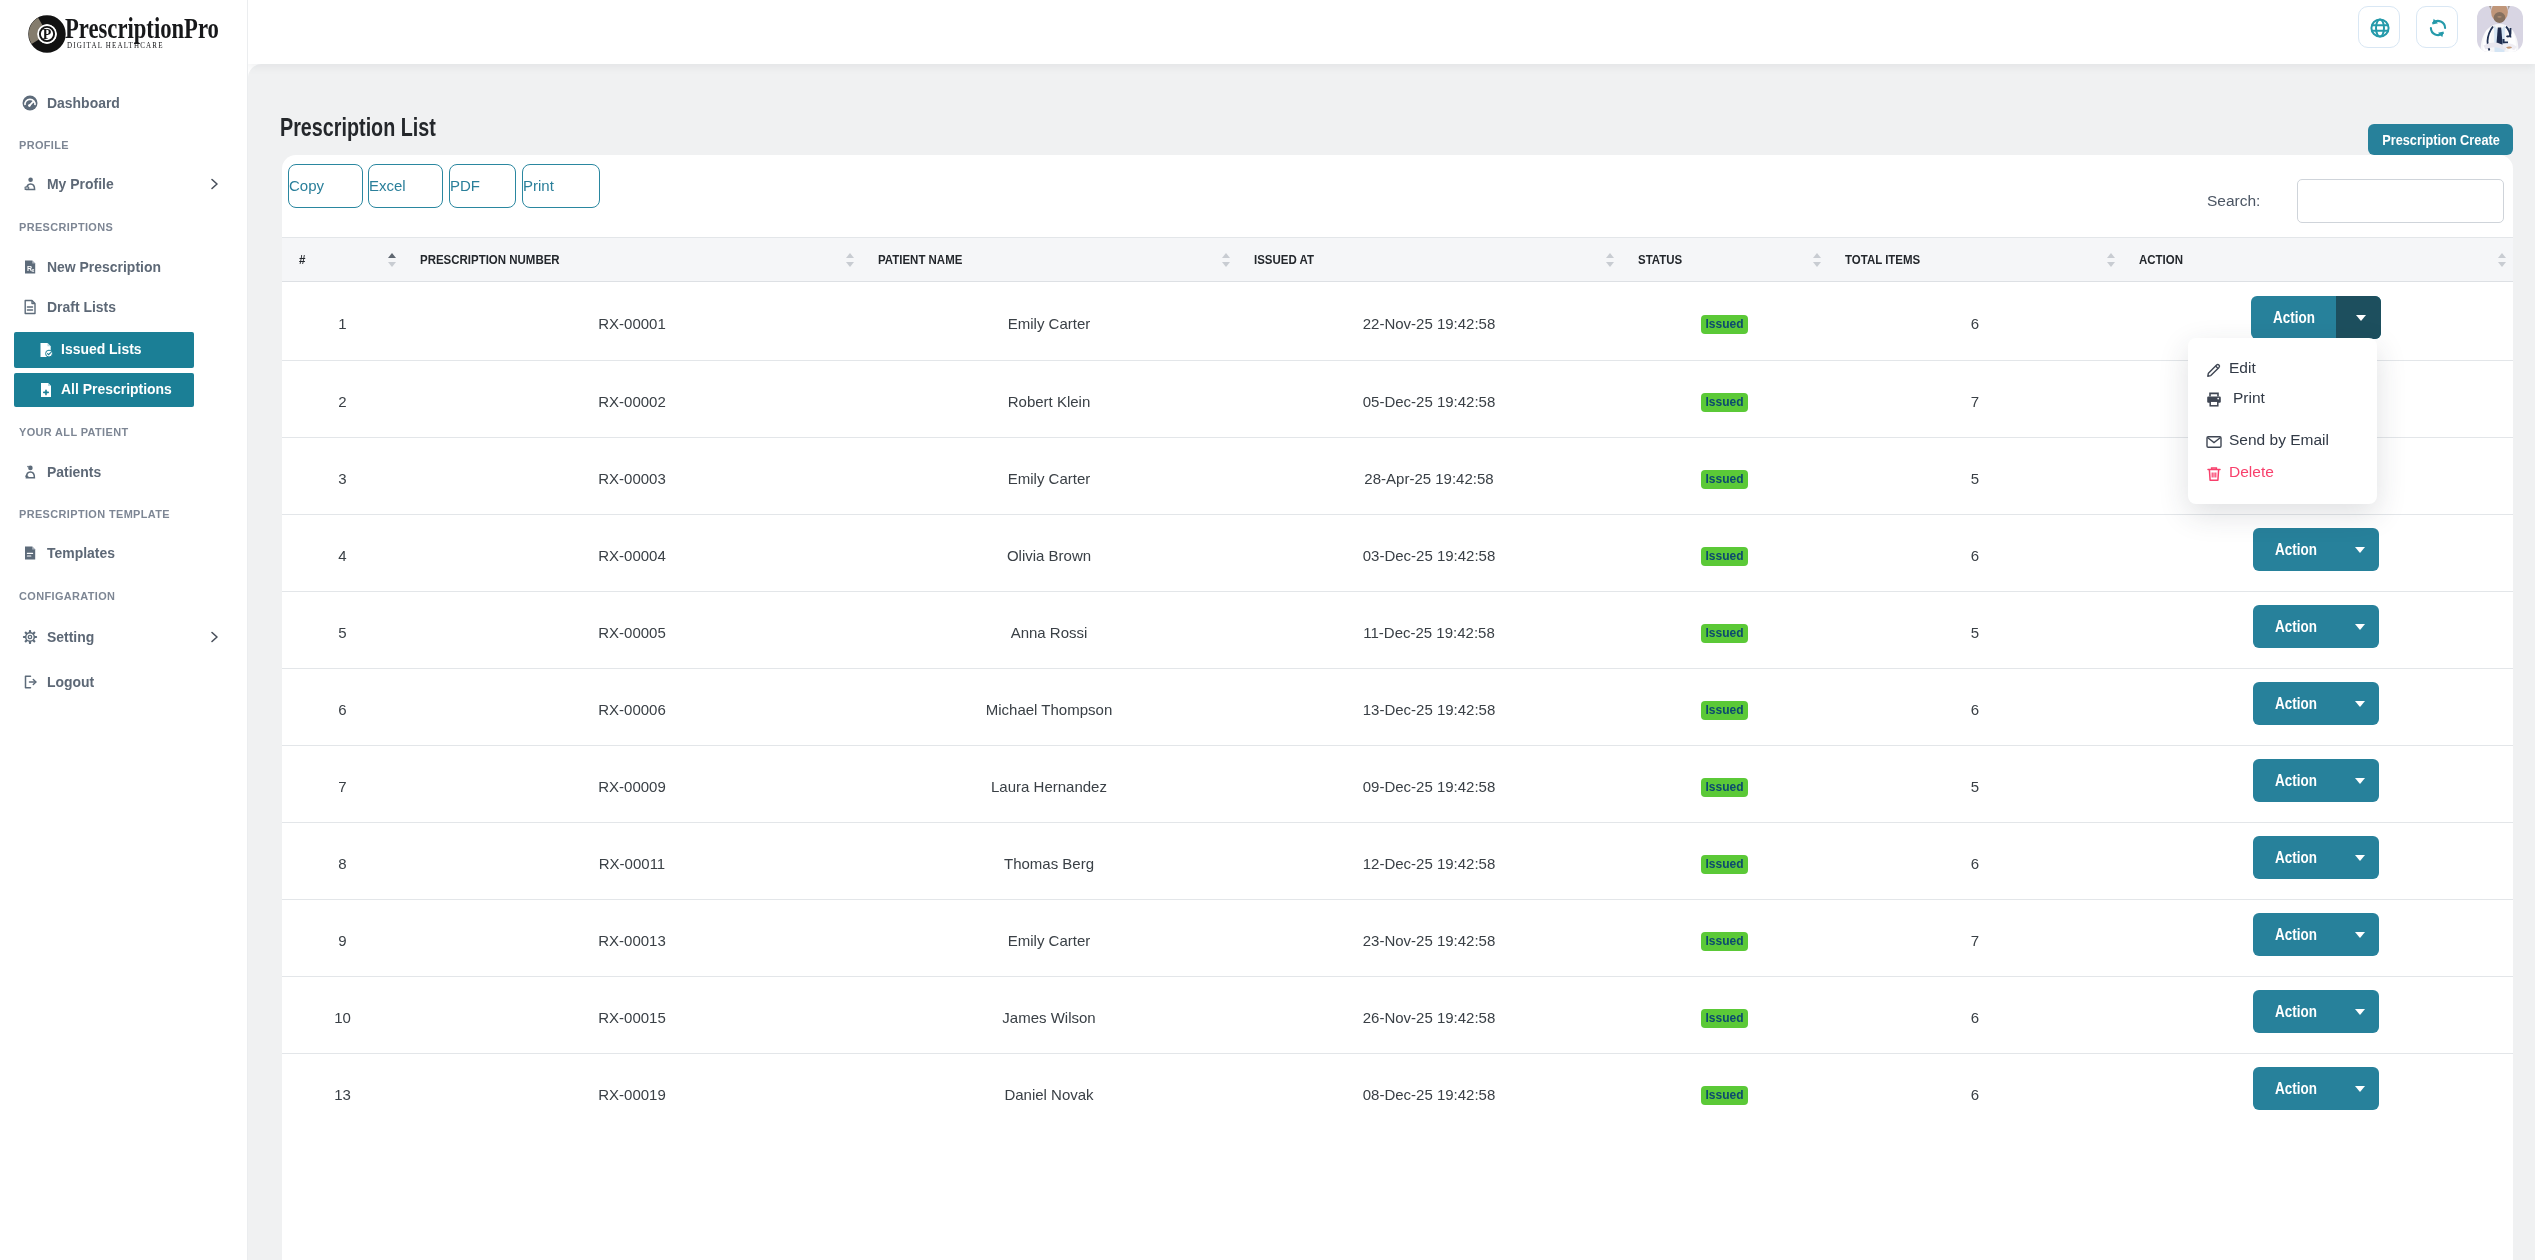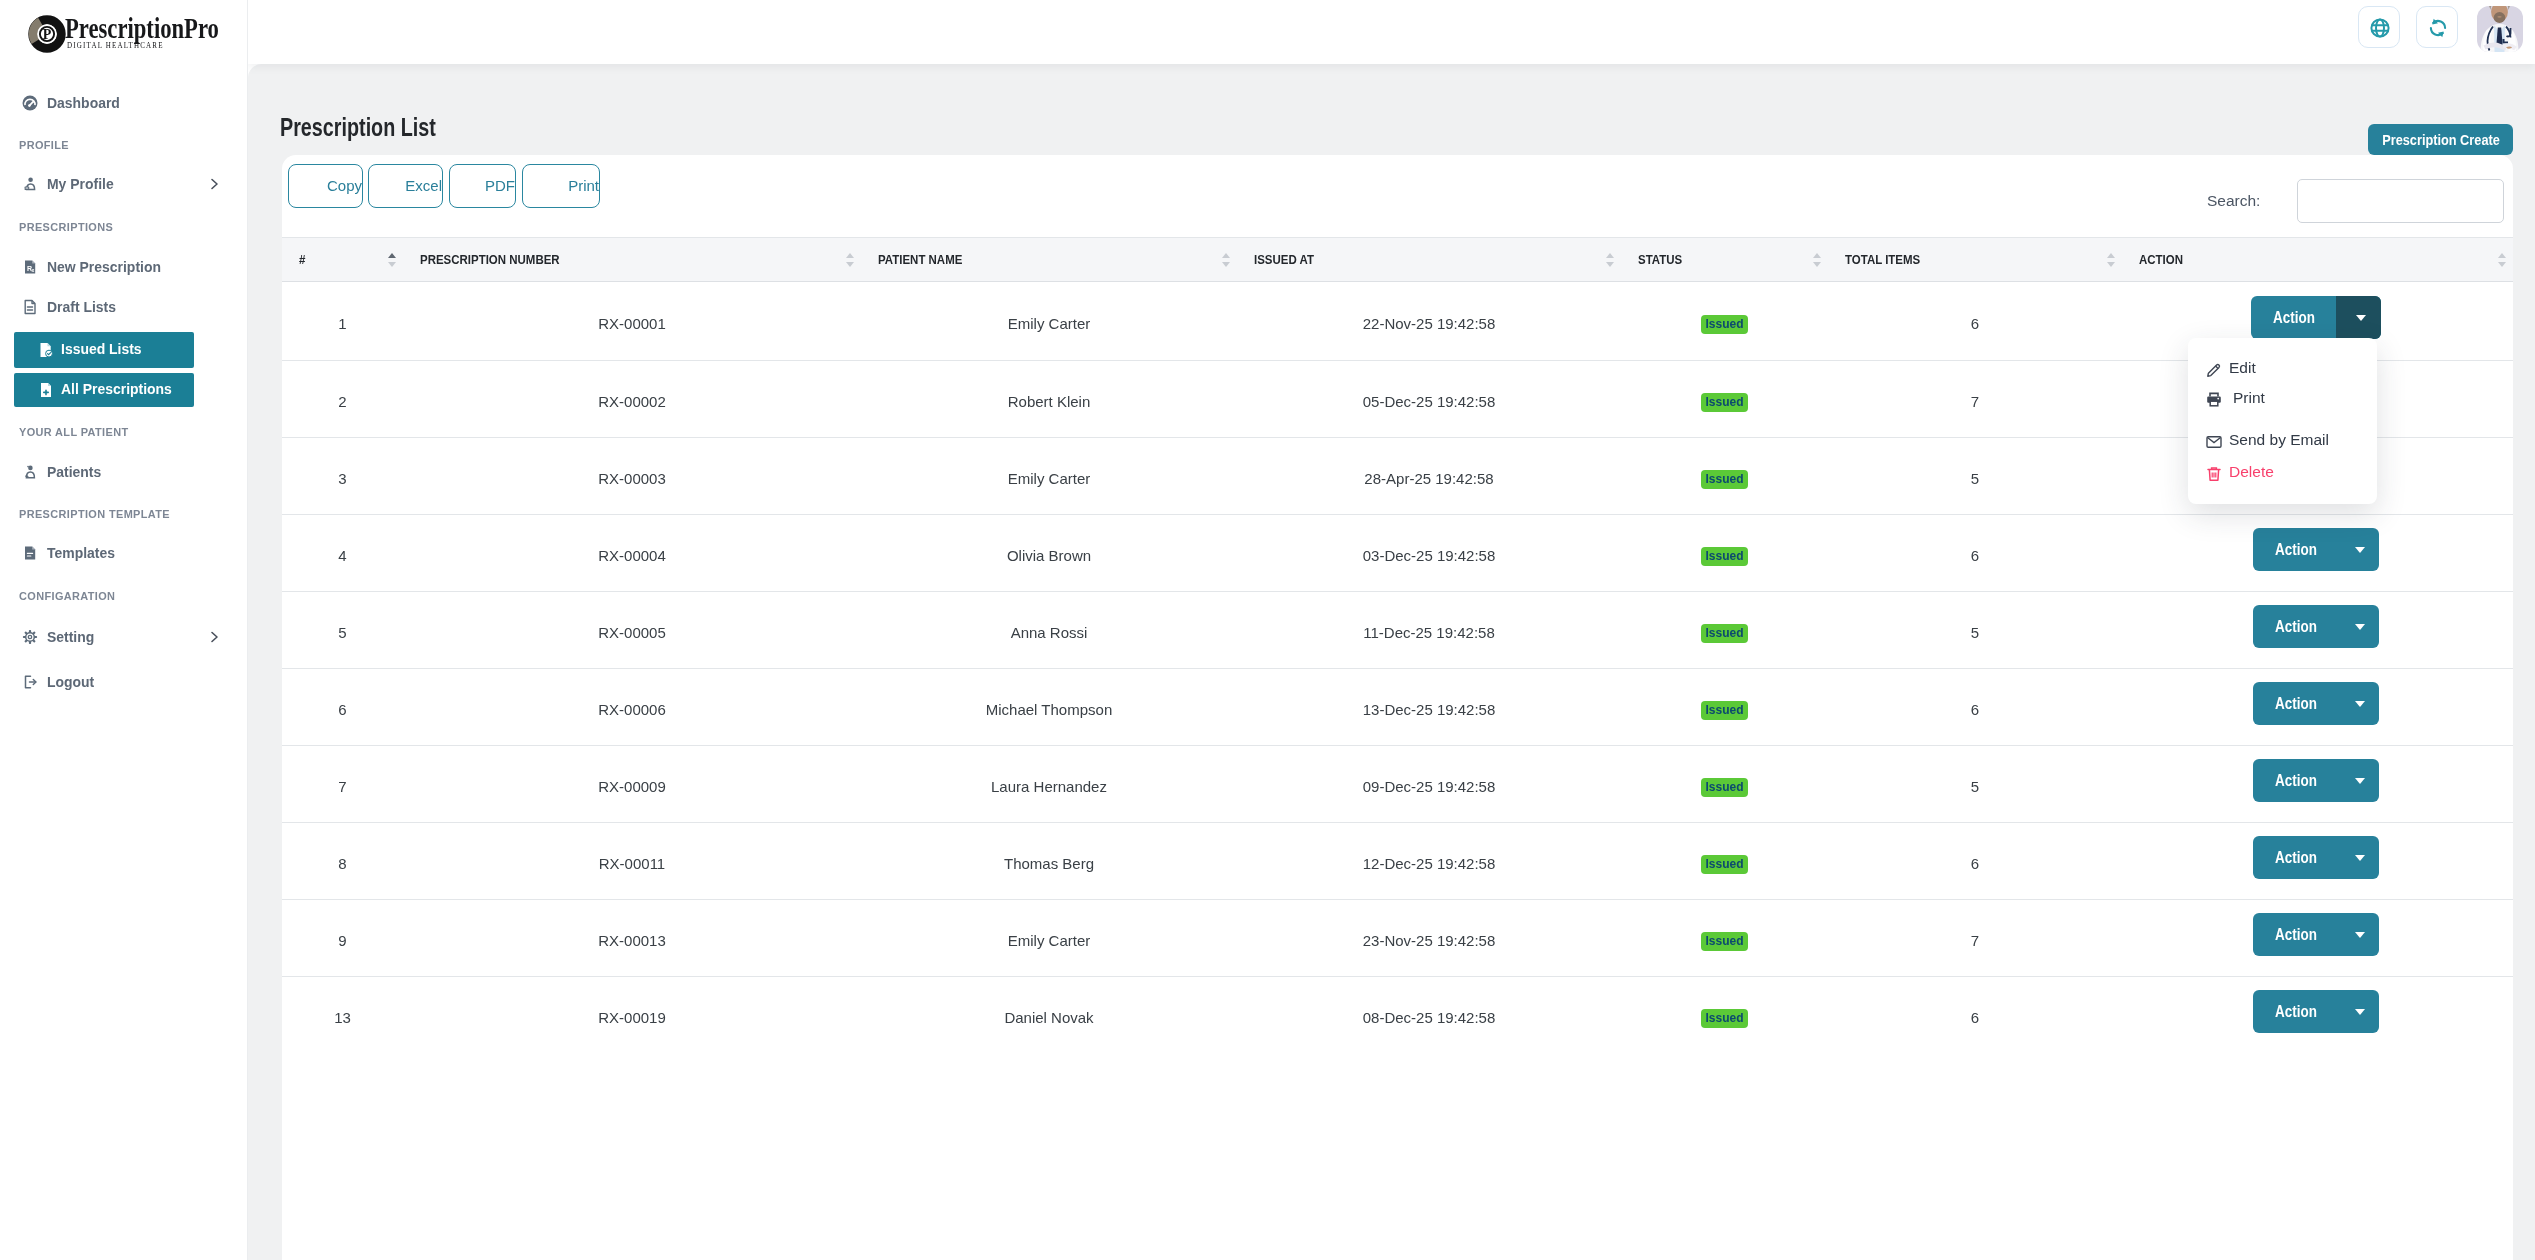--- a/index.html
+++ b/index.html
@@ -21,21 +21,21 @@
 .pill .tx { position:absolute; left:47px; font-size:15.5px; font-weight:bold; color:#fff; white-space:nowrap; transform:scaleX(0.9); transform-origin:0 0; }
 
 .icbtn { position:absolute; top:6px; width:42px; height:42px; border:1px solid #d9e7f4; border-radius:10px; background:#fff; }
 .icbtn svg { position:absolute; left:10px; top:10px; }
 #avatar { position:absolute; left:2229px; top:6px; width:46px; height:46px; border-radius:12px; overflow:hidden; }
 
 #title { position:absolute; left:32px; top:49px; font-size:25px; font-weight:bold; color:#24272b; transform:scaleX(0.79); transform-origin:0 0; white-space:nowrap; }
 #createbtn { position:absolute; left:2120px; top:60px; width:145px; height:31px; background:#27819b; border-radius:6px; }
 #createbtn span { position:absolute; left:50%; top:0; width:200px; margin-left:-100px; text-align:center; line-height:31px; color:#fff; font-size:15px; font-weight:600; transform:scaleX(0.85); }
 #card { position:absolute; left:34px; top:91px; width:2231px; height:1105px; background:#fff; border-radius:14px 14px 0 0; }
-.expbtn { position:absolute; top:9px; height:44px; border:1px solid #2a87a0; border-radius:8px; color:#2a7f9a; font-size:15px; text-align:right; line-height:42px; background:#fff; }
+.expbtn { position:absolute; top:9px; height:44px; border:1px solid #2a87a0; border-radius:8px; color:#2a7f9a; font-size:15px; text-align:left; line-height:42px; background:#fff; }
 #searchlbl { position:absolute; left:1925px; top:37px; width:83px; text-align:left; font-size:15.5px; color:#4b5563; }
 #searchinput { position:absolute; left:2015px; top:24px; width:207px; height:44px; border:1px solid #cfd4da; border-radius:5px; background:#fff; }
 table { position:absolute; left:0; top:82px; width:2231px; border-collapse:collapse; table-layout:fixed; }
 thead th { height:44px; background:#f5f6f8; border-top:1px solid #e3e6e9; border-bottom:1px solid #dde0e4; font-size:13.5px; font-weight:bold; color:#23272c; text-align:left; padding-left:17px; position:relative; }
 thead th b { display:inline-block; font-weight:bold; transform:scaleX(0.85); transform-origin:0 50%; white-space:nowrap; }
 tbody td { height:77px; padding-top:5px; text-align:center; font-size:15px; color:#3a4046; }
 tbody tr:first-child td { height:79px; }
 tbody tr + tr td { border-top:1px solid #e3e6e9; }
 tr.hidebtn .abtn { visibility:hidden; }
 .sort { position:absolute; right:8px; top:13px; width:8px; height:18px; }
@@ -187,20 +187,29 @@
       <tr>
             <td>9</td>
             <td>RX-00013</td>
             <td>Emily Carter</td>
             <td>23-Nov-25 19:42:58</td>
             <td><span class="badge">Issued</span></td>
             <td>7</td>
             <td><span class="abtn"><span class="at">Action</span><span class="caret"></span></span></td>
           </tr>
       <tr>
+            <td>10</td>
+            <td>RX-00015</td>
+            <td>James Wilson</td>
+            <td>26-Nov-25 19:42:58</td>
+            <td><span class="badge">Issued</span></td>
+            <td>6</td>
+            <td><span class="abtn"><span class="at">Action</span><span class="caret"></span></span></td>
+          </tr>
+      <tr>
             <td>13</td>
             <td>RX-00019</td>
             <td>Daniel Novak</td>
             <td>08-Dec-25 19:42:58</td>
             <td><span class="badge">Issued</span></td>
             <td>6</td>
             <td><span class="abtn"><span class="at">Action</span><span class="caret"></span></span></td>
           </tr>
       </tbody>
     </table>

